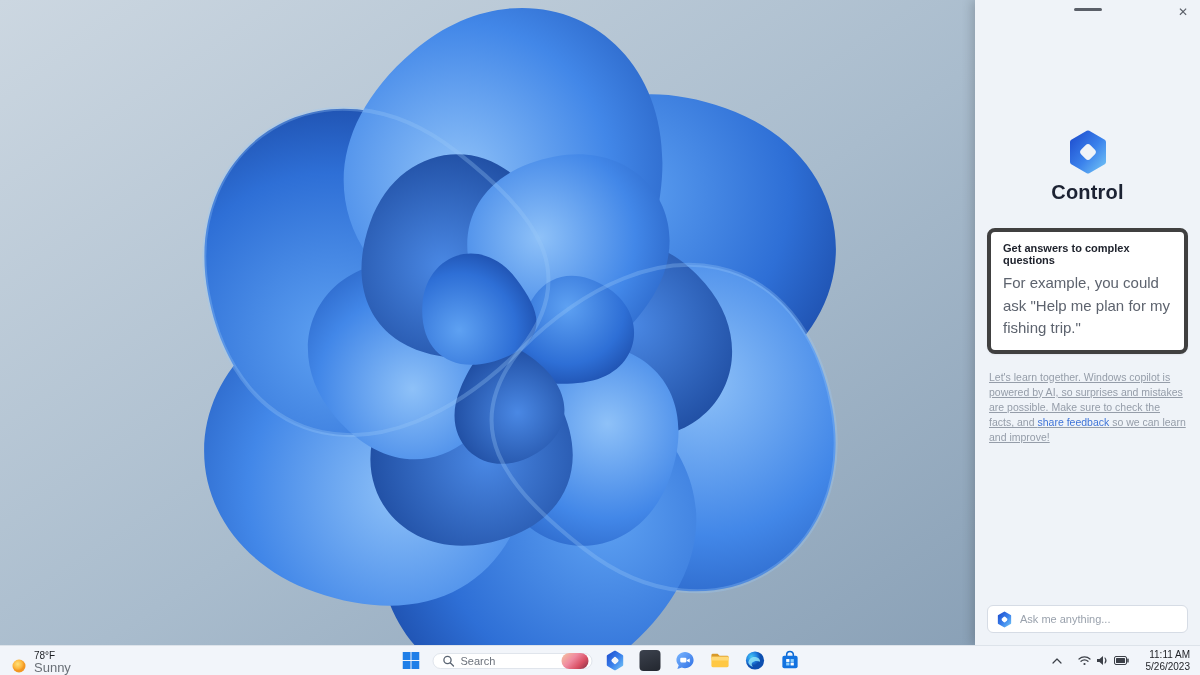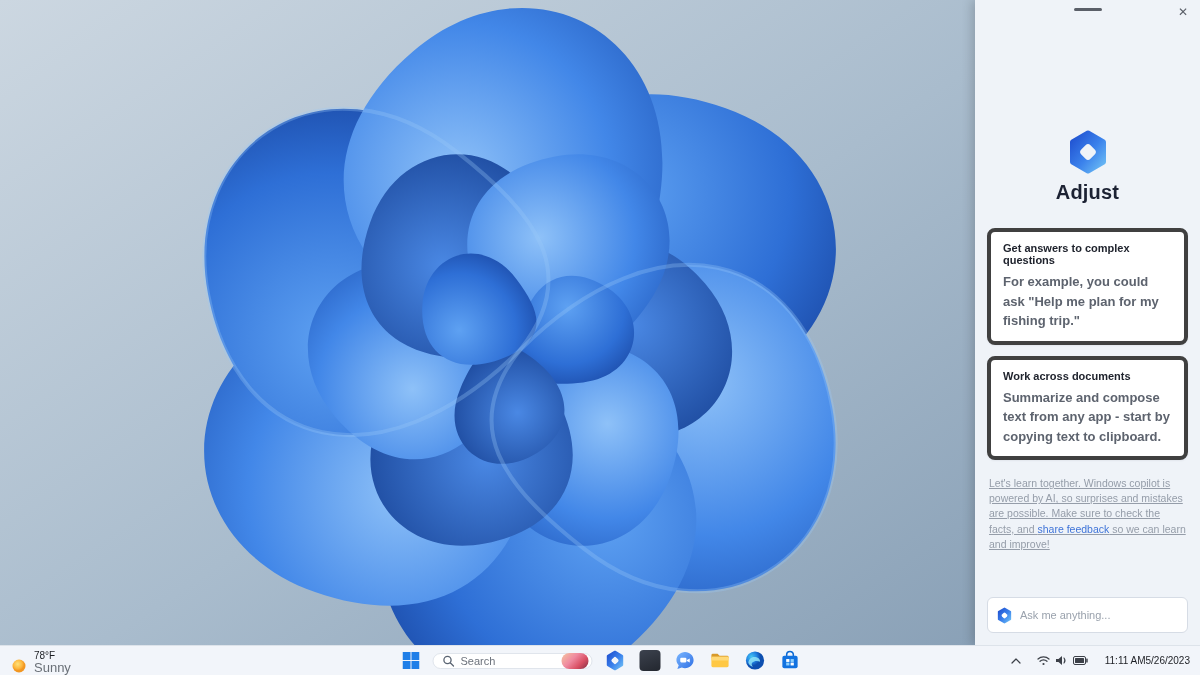--- a/index.html
+++ b/index.html
@@ -15,26 +15,26 @@
     background:#eff3f8; box-shadow:-3px 0 10px rgba(0,0,0,.18); display:flex; flex-direction:column; padding:0 12px; }
   .drag-handle { width:28px; height:3px; border-radius:2px; background:#5a5f68; margin:8px auto 0; }
   .panel-close { position:absolute; top:3px; right:8px; font-size:12px; color:#5a5f68; cursor:pointer;
     width:18px; height:18px; line-height:18px; text-align:center; }
   .panel-logo { margin:118px auto 0; width:46px; height:46px; }
   .panel-title { text-align:center; margin-top:6px; font-size:20px; font-weight:bold; color:#1c2233; letter-spacing:.2px; }
 
   .cards { margin-top:24px; display:flex; flex-direction:column; gap:11px; }
   .card { background:#ffffff; border:4px solid #404040; border-radius:8px; padding:10px 12px; box-shadow:0 1px 2px rgba(30,40,60,.06); cursor:pointer; }
   .card-title { font-size:11px; font-weight:bold; color:#20242e; margin-bottom:6px; }
-  .card-body { font-size:13px; color:#5d636e; line-height:1.5;font-weight:bold; }
+  .card-body { font-size:15px; color:#5d636e; line-height:1.5; }
 
   .disclaimer { margin-top:16px; font-size:10.5px; line-height:1.45; color:#959da9; padding:0 2px;text-decoration:underline; }
   .disclaimer a { color:#3f74d8; text-decoration:none; cursor:pointer; }
 
-  .ask-box { position:absolute; left:12px; right:12px; bottom:12px; height:36px; background:#fff;
+  .ask-box { position:absolute; left:12px; right:12px; bottom:12px; height:28px; background:#fff;
     border:1px solid #d6dce5; border-radius:6px; display:flex; align-items:center; gap:7px; padding:0 8px; }
   .ask-box svg { flex:0 0 auto; }
   .ask-input { flex:1; border:none; outline:none; font-size:11px; color:#333; font-family:"Liberation Sans", sans-serif; background:transparent; }
   .ask-input::placeholder { color:#9aa2ad; }
 
   
   .taskbar { position:absolute; left:0; right:0; bottom:0; height:30px; background:#f2f5fa;
     border-top:1px solid #dde3ea; }
   .tb-weather { position:absolute; left:0; top:0; bottom:0; display:flex; align-items:flex-end; gap:6px; padding:0 10px; cursor:pointer; }
   .tb-weather-text { display:flex; flex-direction:column; line-height:1.1; }
@@ -45,21 +45,21 @@
   .tb-btn { width:26px; height:26px; border-radius:4px; display:flex; align-items:center; justify-content:center; cursor:pointer; }
   .search-pill { width:160px; height:16px; background:#ffffff; border:1px solid #e0e5ec; border-radius:12px;
     display:flex; align-items:center; gap:6px; padding:0 3px 0 9px; cursor:pointer; }
   .search-input { flex:1; border:none; outline:none; background:transparent; font-size:11px; color:#444;
     font-family:"Liberation Sans", sans-serif; min-width:0; }
   .search-input::placeholder { color:#6d737c; }
   .search-img { width:27px; height:16px; border-radius:8px; background:linear-gradient(135deg,#f6c6a0 0%,#ef8aa0 40%,#d94f63 70%,#7e3044 100%); }
   .dark-app { width:21px; height:21px; border-radius:4px; background:linear-gradient(160deg,#3c424e,#23272f); }
   .tb-tray { position:absolute; right:4px; top:0; bottom:0; display:flex; align-items:center; gap:6px; }
   .tray-group { display:flex; align-items:center; gap:5px; padding:4px 5px; border-radius:4px; cursor:pointer; }
-  .tb-clock { display:flex; flex-direction:row; align-items:flex-end; line-height:1.15; padding:2px 6px; border-radius:4px; cursor:pointer; }
+  .tb-clock { display:flex; flex-direction:column; align-items:flex-end; line-height:1.15; padding:2px 6px; border-radius:4px; cursor:pointer; }
   .tb-time, .tb-date { font-size:10px; color:#1d1f24; }
 </style>
 </head>
 <body>
 
 <div class="screen">
 
   <div class="desktop">
     <svg viewBox="0 0 975 645" preserveAspectRatio="xMidYMid slice">
       <defs>
@@ -116,30 +116,26 @@
           <linearGradient id="cpg1" x1="0%" y1="0%" x2="100%" y2="100%">
             <stop offset="0%" stop-color="#1e4ecf"></stop>
             <stop offset="55%" stop-color="#3b82ec"></stop>
             <stop offset="100%" stop-color="#6fc0f5"></stop>
           </linearGradient>
         </defs>
         <path d="M23 4 L38.5 13 V33 L23 42 L7.5 33 V13 Z" fill="url(#cpg1)" stroke="url(#cpg1)" stroke-width="5" stroke-linejoin="round"></path>
         <rect x="16.5" y="16.5" width="13" height="13" rx="3.5" transform="rotate(45 23 23)" fill="#eff3f8"></rect>
       </svg>
     </div>
-    <div class="panel-title">Adjust</div>
+    <div class="panel-title">Control</div>
 
     <div class="cards">
       <div class="card">
         <div class="card-title">Get answers to complex questions</div>
         <div class="card-body">For example, you could ask "Help me plan for my fishing trip."</div>
-      </div>
-      <div class="card">
-        <div class="card-title">Work across documents</div>
-        <div class="card-body">Summarize and compose text from any app - start by copying text to clipboard.</div>
       </div>
     </div>
 
     <div class="disclaimer">
       <span>Let's learn together. Windows copilot is powered by AI, so surprises and mistakes are possible. Make sure to check the facts, and </span><a>share feedback</a><span> so we can learn and improve!</span>
     </div>
 
     <div class="ask-box">
       <svg width="17" height="17" viewBox="0 0 46 46">
         <defs>

